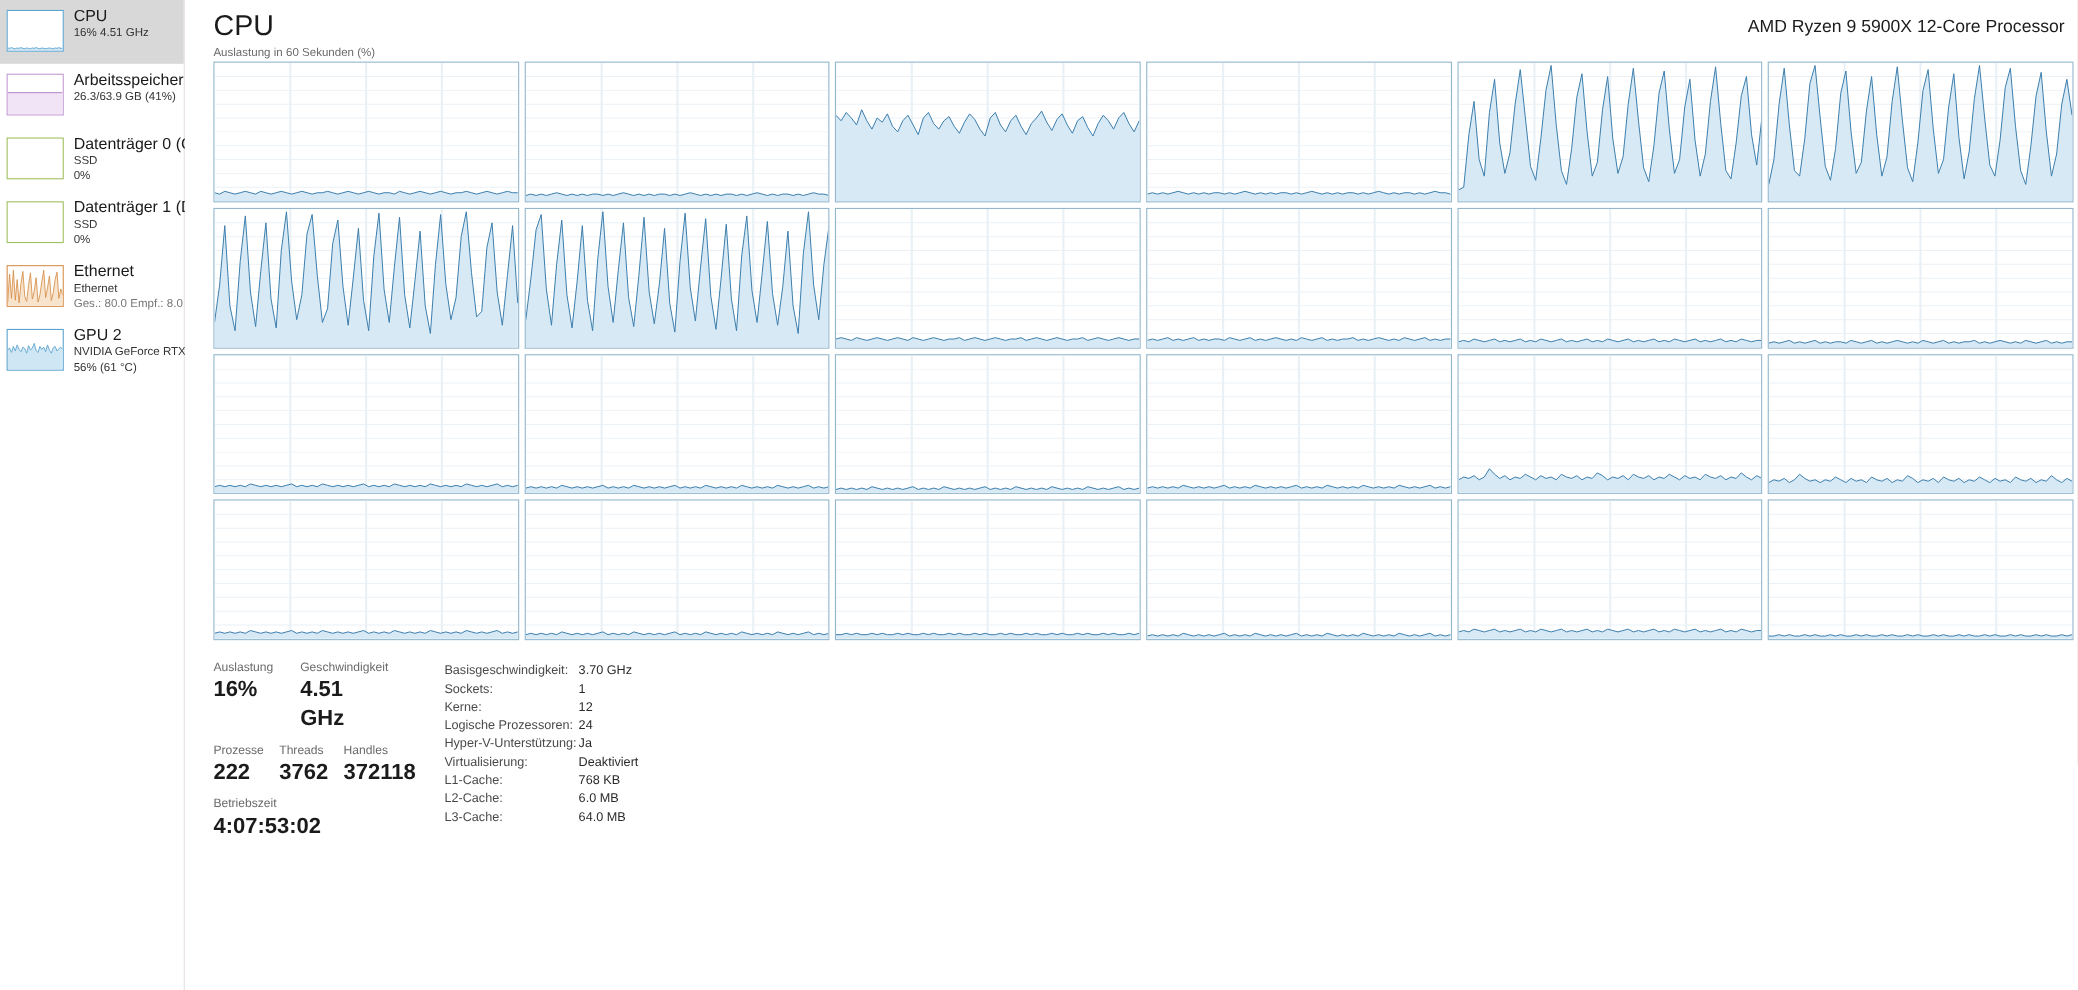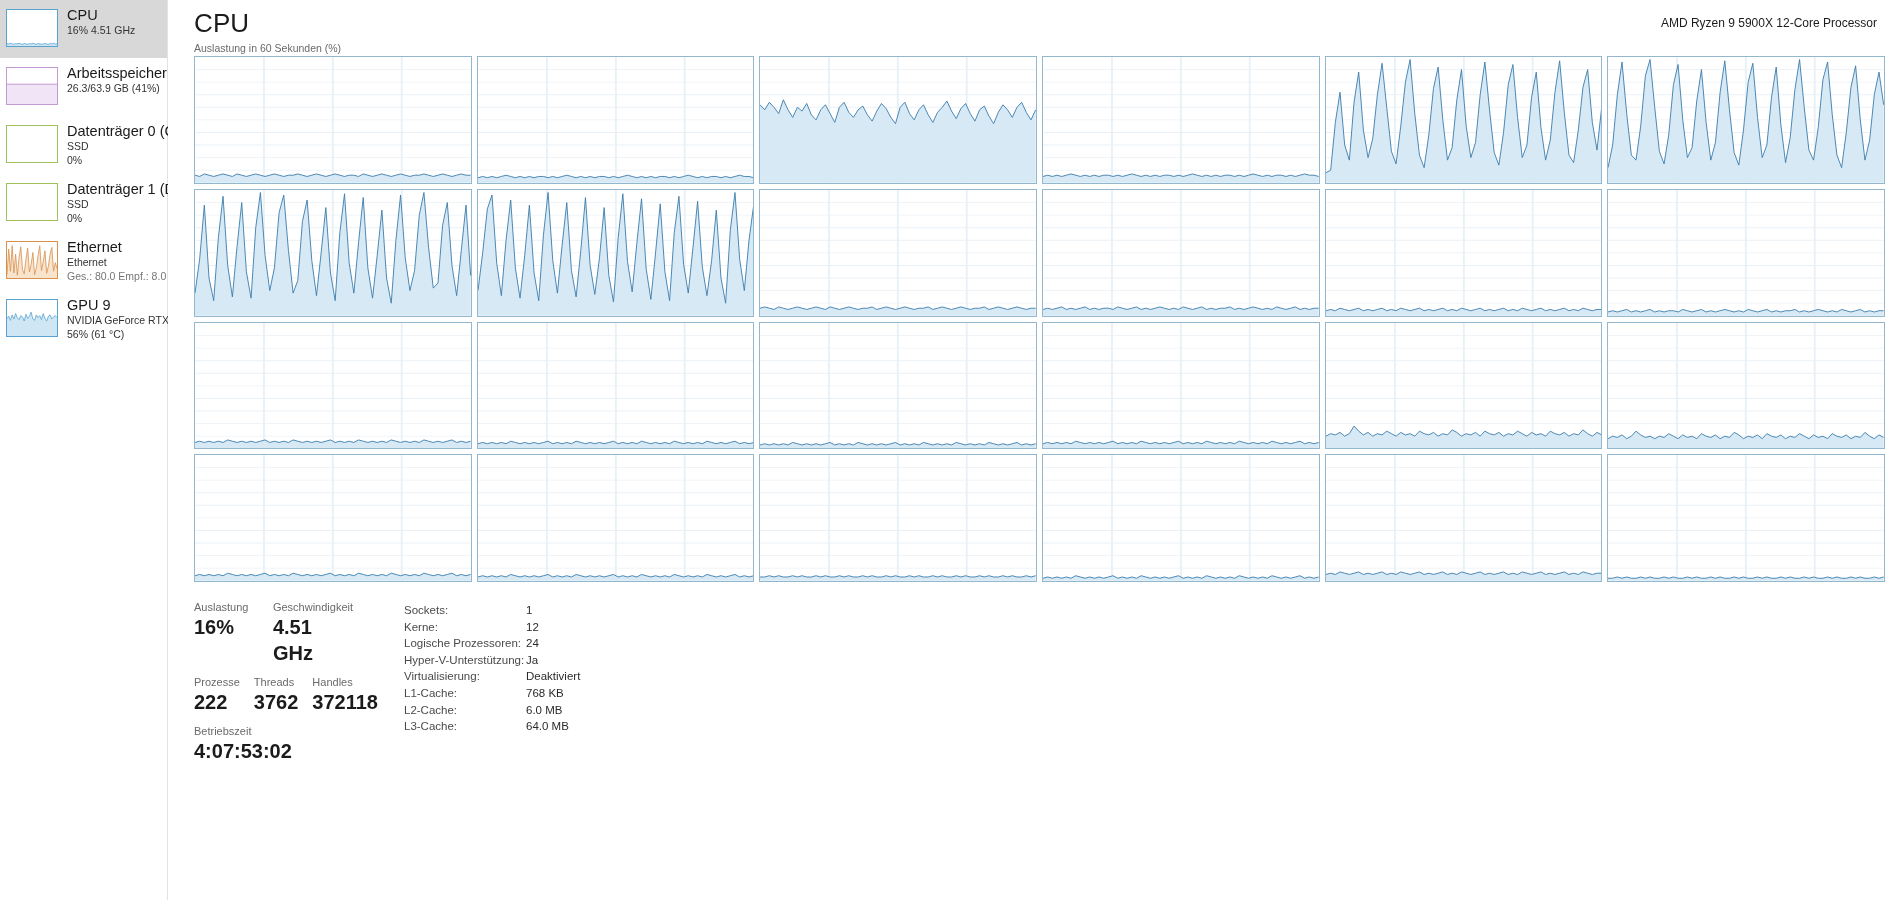--- a/index.html
+++ b/index.html
@@ -57,21 +57,21 @@
   #head {
     position: relative; height: 42px;
     padding: 8px 10px 0 26px;
   }
   #page-title {
     font-size: 26px; font-weight: 400; color: #1b1b1b;
     line-height: 30px; letter-spacing: .1px;
   }
   #cpu-name {
     position: absolute; right: 12px; top: 16px;
-    font-size: 12px; color: #1b1b1b;
+    font-size: 16px; color: #1b1b1b;
   }
   #axis-row {
     position: relative; height: 14px;
     padding: 0 10px 0 26px;
   }
   #axis-left {
     font-size: 10.5px; color: #6a6a6a; position:absolute; left: 26px; top: 0;
   }
   #axis-right {
     font-size: 10px; color: #8a8a8a; position:absolute; right: 8px; top: 1px; margin-top: 16px;
@@ -178,21 +178,21 @@
         </div>
       </div>
       <div class="side-item">
         <div class="side-thumb" style="border-color: rgb(91, 163, 207);">
           <svg viewBox="0 0 50 36" preserveAspectRatio="none">
             <path d="M 0.00 18.32 L 1.72 16.28 L 3.45 20.36 L 5.17 14.92 L 6.90 19.00 L 8.62 13.56 L 10.34 17.64 L 12.07 19.68 L 13.79 15.60 L 15.52 16.96 L 17.24 21.04 L 18.97 14.24 L 20.69 18.32 L 22.41 16.28 L 24.14 12.20 L 25.86 19.00 L 27.59 20.36 L 29.31 14.92 L 31.03 17.64 L 32.76 15.60 L 34.48 19.68 L 36.21 13.56 L 37.93 18.32 L 39.66 21.04 L 41.38 16.28 L 43.10 14.92 L 44.83 19.00 L 46.55 16.96 L 48.28 15.60 L 50.00 17.64 L 50 36 L 0 36 Z" fill="#cfe6f4"></path>
             <path d="M 0.00 18.32 L 1.72 16.28 L 3.45 20.36 L 5.17 14.92 L 6.90 19.00 L 8.62 13.56 L 10.34 17.64 L 12.07 19.68 L 13.79 15.60 L 15.52 16.96 L 17.24 21.04 L 18.97 14.24 L 20.69 18.32 L 22.41 16.28 L 24.14 12.20 L 25.86 19.00 L 27.59 20.36 L 29.31 14.92 L 31.03 17.64 L 32.76 15.60 L 34.48 19.68 L 36.21 13.56 L 37.93 18.32 L 39.66 21.04 L 41.38 16.28 L 43.10 14.92 L 44.83 19.00 L 46.55 16.96 L 48.28 15.60 L 50.00 17.64" fill="none" stroke="#5ba3cf" stroke-width="0.8"></path>
           </svg>
         </div>
         <div class="side-text">
-          <div class="side-title">GPU 9</div>
+          <div class="side-title">GPU 2</div>
           <div class="side-sub">NVIDIA GeForce RTX ...</div>
           <div class="side-sub">56%  (61 °C)</div>
         </div>
       </div>
     </div>
 
   <div id="main">
 
     <div id="head">
       <div id="page-title">CPU</div>
@@ -717,20 +717,24 @@
         <div class="stat-row">
           <div class="stat-block">
             <div class="stat-label">Betriebszeit</div>
             <div class="stat-value">4:07:53:02</div>
           </div>
         </div>
       </div>
 
       <div id="stats-right">
           <div class="spec-line">
+            <div class="spec-key">Basisgeschwindigkeit:</div>
+            <div class="spec-val">3.70 GHz</div>
+          </div>
+          <div class="spec-line">
             <div class="spec-key">Sockets:</div>
             <div class="spec-val">1</div>
           </div>
           <div class="spec-line">
             <div class="spec-key">Kerne:</div>
             <div class="spec-val">12</div>
           </div>
           <div class="spec-line">
             <div class="spec-key">Logische Prozessoren:</div>
             <div class="spec-val">24</div>

